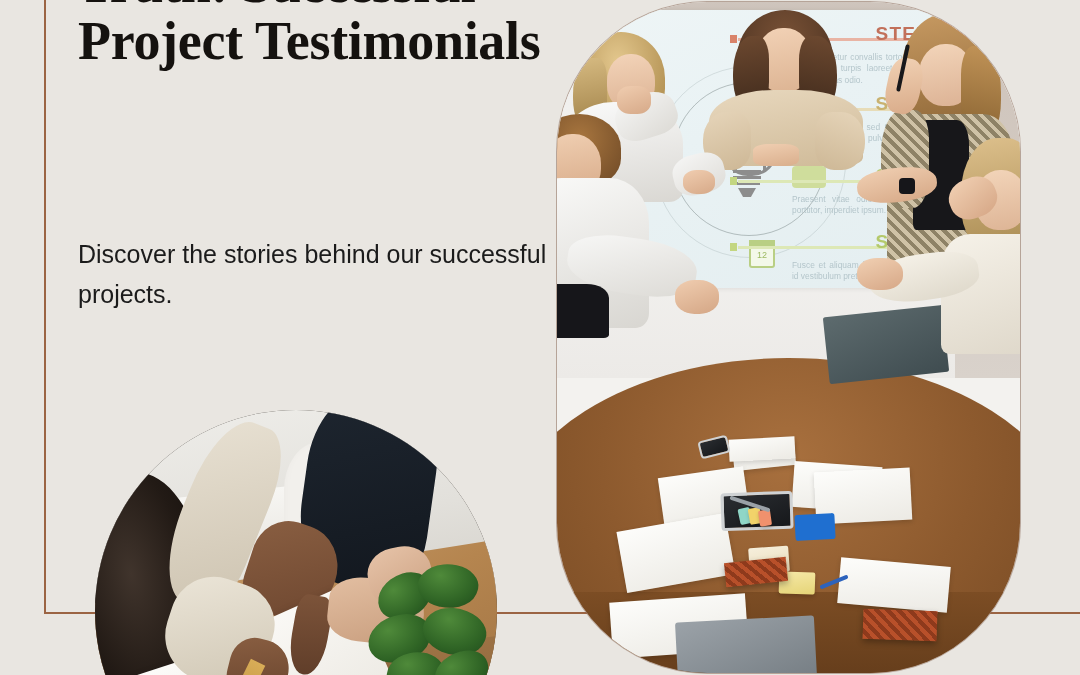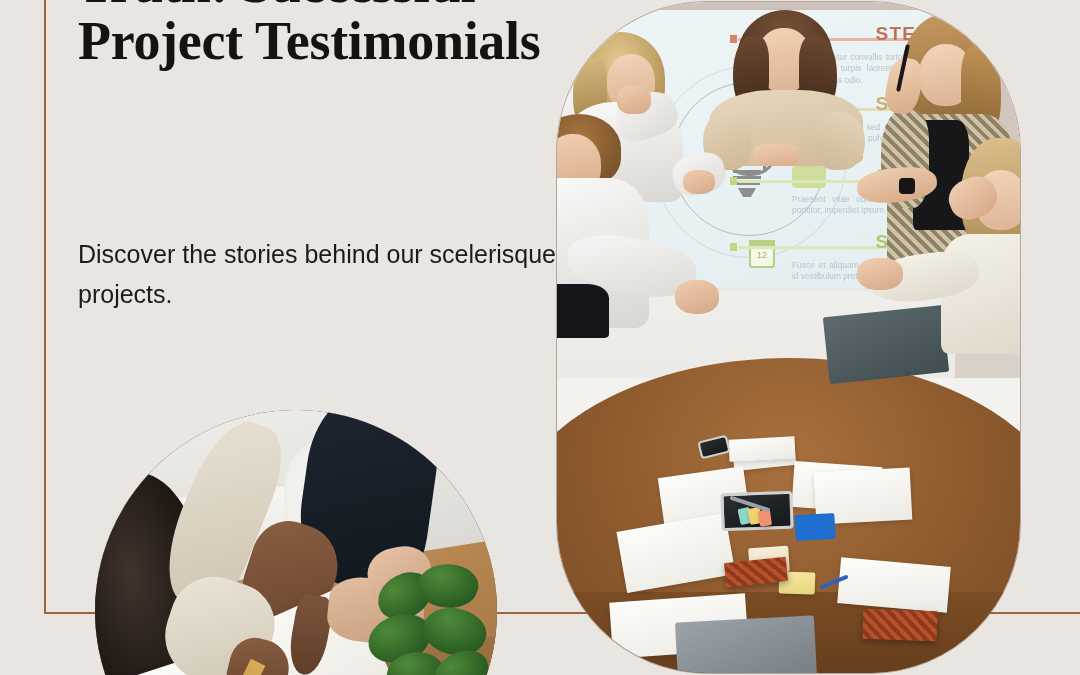--- a/index.html
+++ b/index.html
@@ -347,21 +347,21 @@
 </style>
 </head>
 <body>
 
 <div id="poster">
 
   <div class="v-rule"></div>
   <div class="h-rule"></div>
 
   <h1 class="headline">Truth: Successful Project Testimonials</h1>
-  <p class="subhead">Discover the stories behind our scelerisque projects.</p>
+  <p class="subhead">Discover the stories behind our successful projects.</p>
 
   <div class="circle-photo">
     <div class="cp-scene">
       <div class="cp-wall"></div>
       <div class="cp-windowsill"></div>
       <div class="cp-chair"></div>
       <div class="cp-desk"></div>
       <div class="cp-desk2"></div>
       <div class="cp-person-b"></div>
       <div class="cp-hair"></div>

